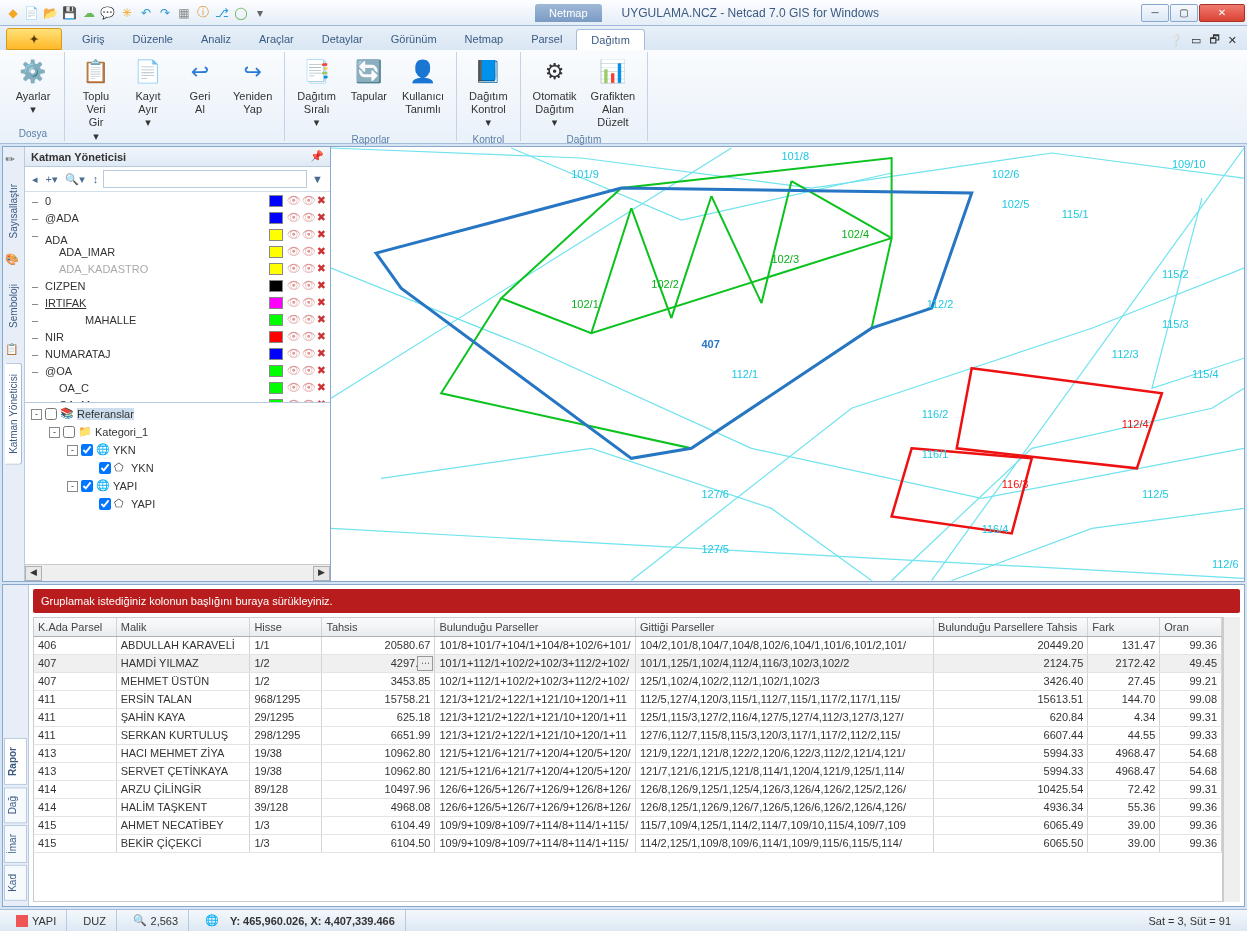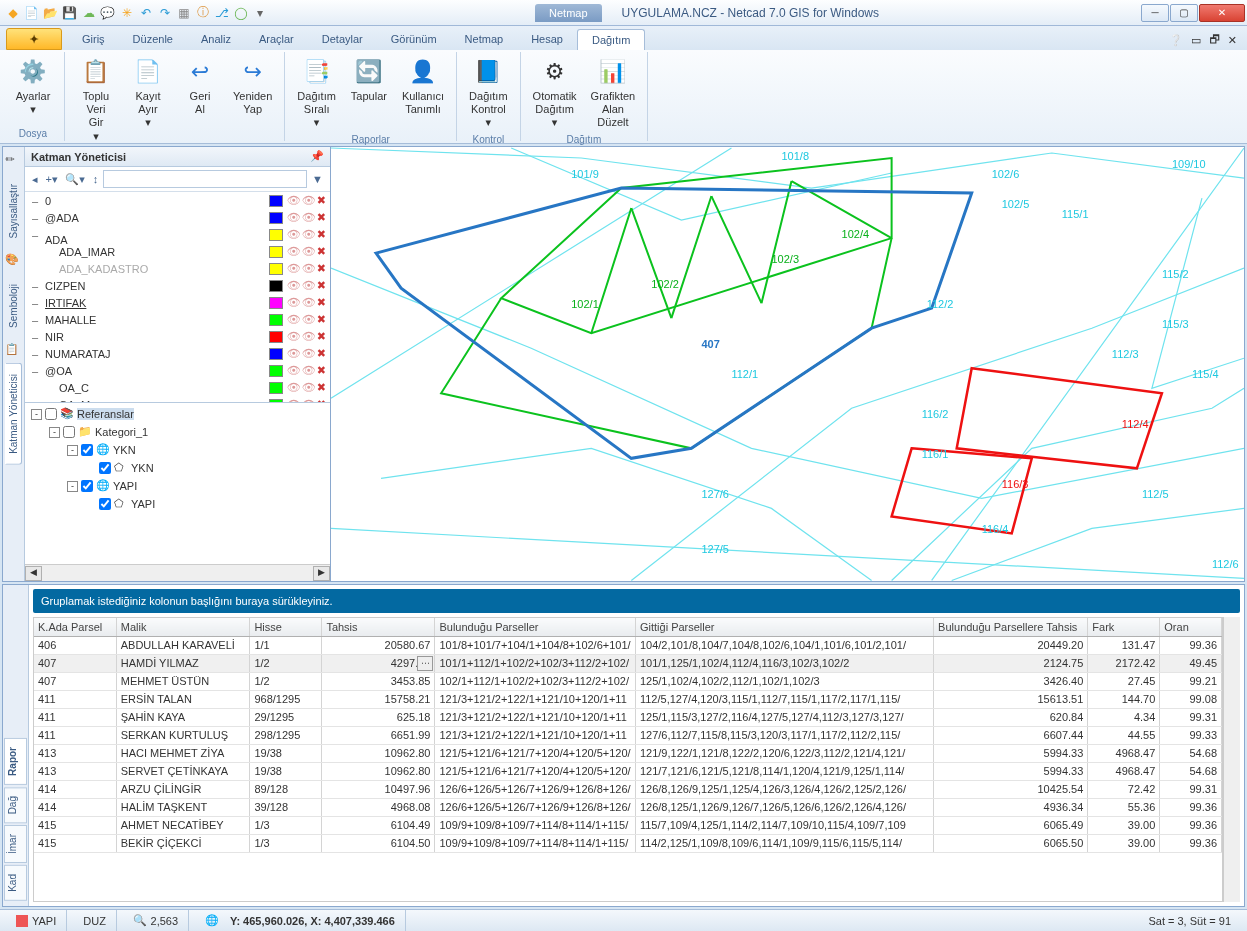--- a/index.html
+++ b/index.html
@@ -50,21 +50,21 @@
 .hscroll .btn{width:17px;height:15px;border:1px solid #b0b0b0;background:#e8e8e8;text-align:center;font-size:9px}
 .map{flex:1;background:#fff;position:relative;overflow:hidden}
 .map svg{width:100%;height:100%}
 .lower{flex:1;margin:0 2px 2px 2px;border:1px solid #8aa8ce;background:#fff;display:flex;flex-direction:column;min-height:0}
 .lower-header{background:linear-gradient(#f2f6fb,#dfe9f4);padding:3px 6px;color:#2b4a72;display:flex;justify-content:space-between;border-bottom:1px solid #b7cadf}
 .lower-body{flex:1;display:flex;min-height:0}
 .report-tabs{width:26px;background:#e7eef7;border-right:1px solid #b7cadf;display:flex;flex-direction:column;justify-content:flex-end;padding-bottom:4px}
 .report-tab{writing-mode:vertical-rl;transform:rotate(180deg);padding:8px 2px;font-size:10px;color:#3a5a82;border:1px solid #b7cadf;margin:1px;background:#f7fafd;text-align:center}
 .report-tab.active{background:#fff;font-weight:bold}
 .grid-area{flex:1;display:flex;flex-direction:column;background:#fff;padding:4px;min-height:0}
-.group-bar{background:#0369a1;color:#fff;padding:6px 8px;border-radius:2px;margin-bottom:4px}
+.group-bar{background:#b91c1c;color:#fff;padding:6px 8px;border-radius:2px;margin-bottom:4px}
 .grid{flex:1;overflow:auto;border:1px solid #ccc;position:relative}
 table{border-collapse:collapse;width:100%;table-layout:fixed}
 th,td{border-right:1px solid #d4d4d4;border-bottom:1px solid #e4e4e4;padding:2px 4px;text-align:left;white-space:nowrap;overflow:hidden;height:18px}
 th{background:linear-gradient(#fafbfc,#e9ecef);font-weight:normal;color:#444;border-bottom:1px solid #b0b0b0}
 td.num{text-align:right}
 tr.sel td{background:#f0f0f0}
 .has-btn{position:relative}
 .cell-btn{position:absolute;right:1px;top:1px;width:16px;height:15px;border:1px solid #999;background:#eee;font-size:9px;text-align:center;line-height:13px}
 .grid-vscroll{width:17px;background:#efefef;border-left:1px solid #ccc}
 .status{position:absolute;bottom:0;left:0;right:0;height:22px;background:linear-gradient(#f4f8fc,#dde8f3);border-top:1px solid #a6bdd9;display:flex;align-items:center;padding:0 6px;gap:6px}
@@ -105,21 +105,21 @@
 <div class="ribbon-tabs">
   <div class="app-btn">✦</div>
   <div id="rtabs" style="display: flex;">
       <div class="rtab">Giriş</div>
       <div class="rtab">Düzenle</div>
       <div class="rtab">Analiz</div>
       <div class="rtab">Araçlar</div>
       <div class="rtab">Detaylar</div>
       <div class="rtab">Görünüm</div>
       <div class="rtab">Netmap</div>
-      <div class="rtab">Hesap</div>
+      <div class="rtab">Parsel</div>
       <div class="rtab active">Dağıtım</div>
     </div>
   <div class="ribbon-right">
     <span>❔</span>
     <span>▭</span>
     <span>🗗</span>
     <span>✕</span>
   </div>
 </div>
 
@@ -284,21 +284,21 @@
             <span class="layer-name" style="padding-left:4px;text-decoration:underline;">IRTIFAK</span>
             <span class="layer-swatch" style="background:#ff00ff"></span>
             <span class="layer-icons">
               <span style="color:#d99">👁</span>
               <span style="color:#d99">👁</span>
               <span style="color:#c33">✖</span>
             </span>
           </div>
           <div class="layer-row">
             <span class="layer-exp">–</span>
-            <span class="layer-name" style="padding-left:4px;">MAHALLE</span>
+            <span class="layer-name" style="padding-left:4px;margin-left:40px;">MAHALLE</span>
             <span class="layer-swatch" style="background:#00ff00"></span>
             <span class="layer-icons">
               <span style="color:#d99">👁</span>
               <span style="color:#d99">👁</span>
               <span style="color:#c33">✖</span>
             </span>
           </div>
           <div class="layer-row">
             <span class="layer-exp">–</span>
             <span class="layer-name" style="padding-left:4px;">NIR</span>

